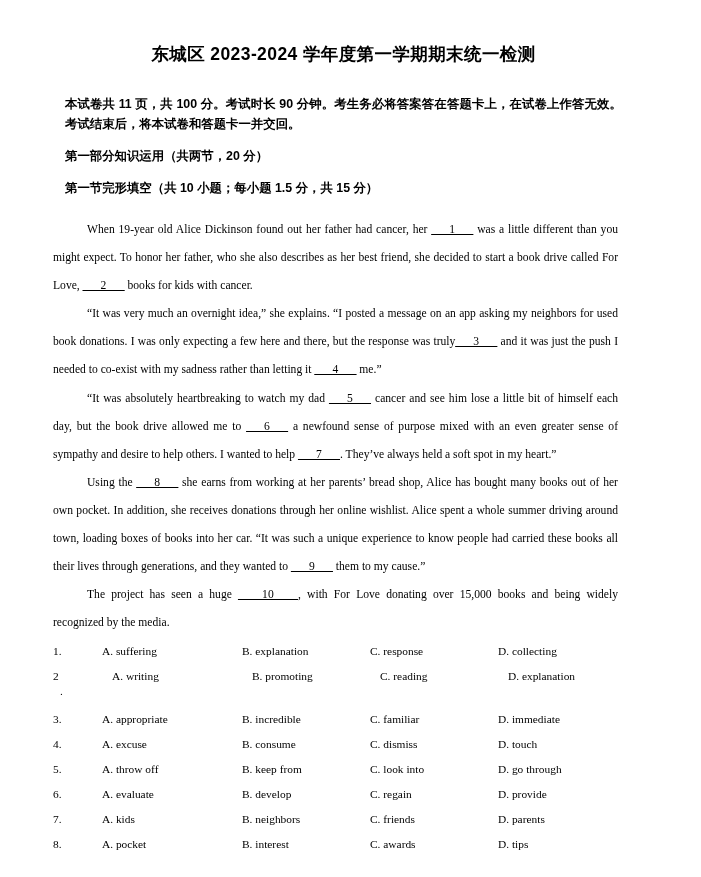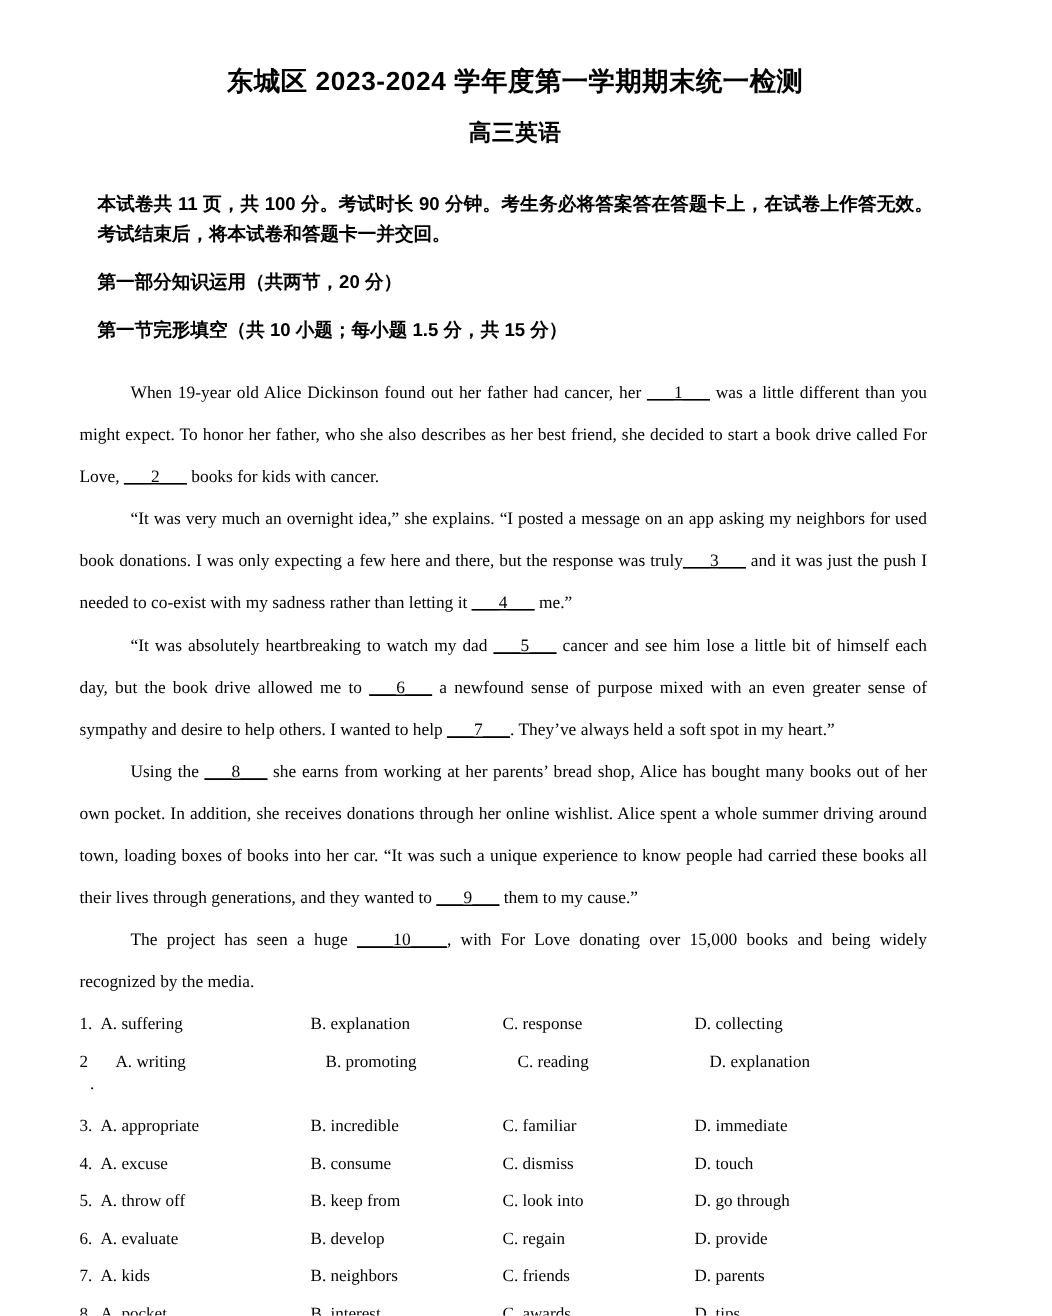--- a/index.html
+++ b/index.html
@@ -95,21 +95,21 @@
     height: 25px;
   }
   .opt-row .num {
     width: 14px;
     flex: 0 0 14px;
     white-space: pre;
   }
   .opt-row .col {
     white-space: pre;
   }
-  .opt-row .col-a { width: 140px; flex: 0 0 140px; }
+  .opt-row .col-a { width: 140px; flex: 0 0 140px; margin-left: 35px; }
   .opt-row .col-b { width: 128px; flex: 0 0 128px; }
   .opt-row .col-c { width: 128px; flex: 0 0 128px; }
   .opt-row .col-d { width: 128px; flex: 0 0 128px; }
 
   
   .opt-row.quirk { height: 32px; position: relative; }
   .opt-row.quirk .num { width: 24px; flex: 0 0 24px; }
   .opt-row.quirk .stray-dot {
     position: absolute;
     left: 7px;
@@ -118,21 +118,20 @@
     line-height: 1;
   }
   .opt-row.gap-before { margin-top: 11px; }
 </style>
 </head>
 <body>
 
 <div class="page">
 
   <h1 class="doc-title">东城区 2023-2024 学年度第一学期期末统一检测</h1>
-  <h2 class="doc-subtitle">高三英语</h2>
 
   <div class="instructions">
     <p class="instr-wrap">本试卷共 11 页，共 100 分。考试时长 90 分钟。考生务必将答案答在答题卡上，在试卷上作答无效。考试结束后，将本试卷和答题卡一并交回。</p>
     <p>第一部分知识运用（共两节，20 分）</p>
     <p>第一节完形填空（共 10 小题；每小题 1.5 分，共 15 分）</p>
   </div>
 
   <div class="passage">
 
     <p>

